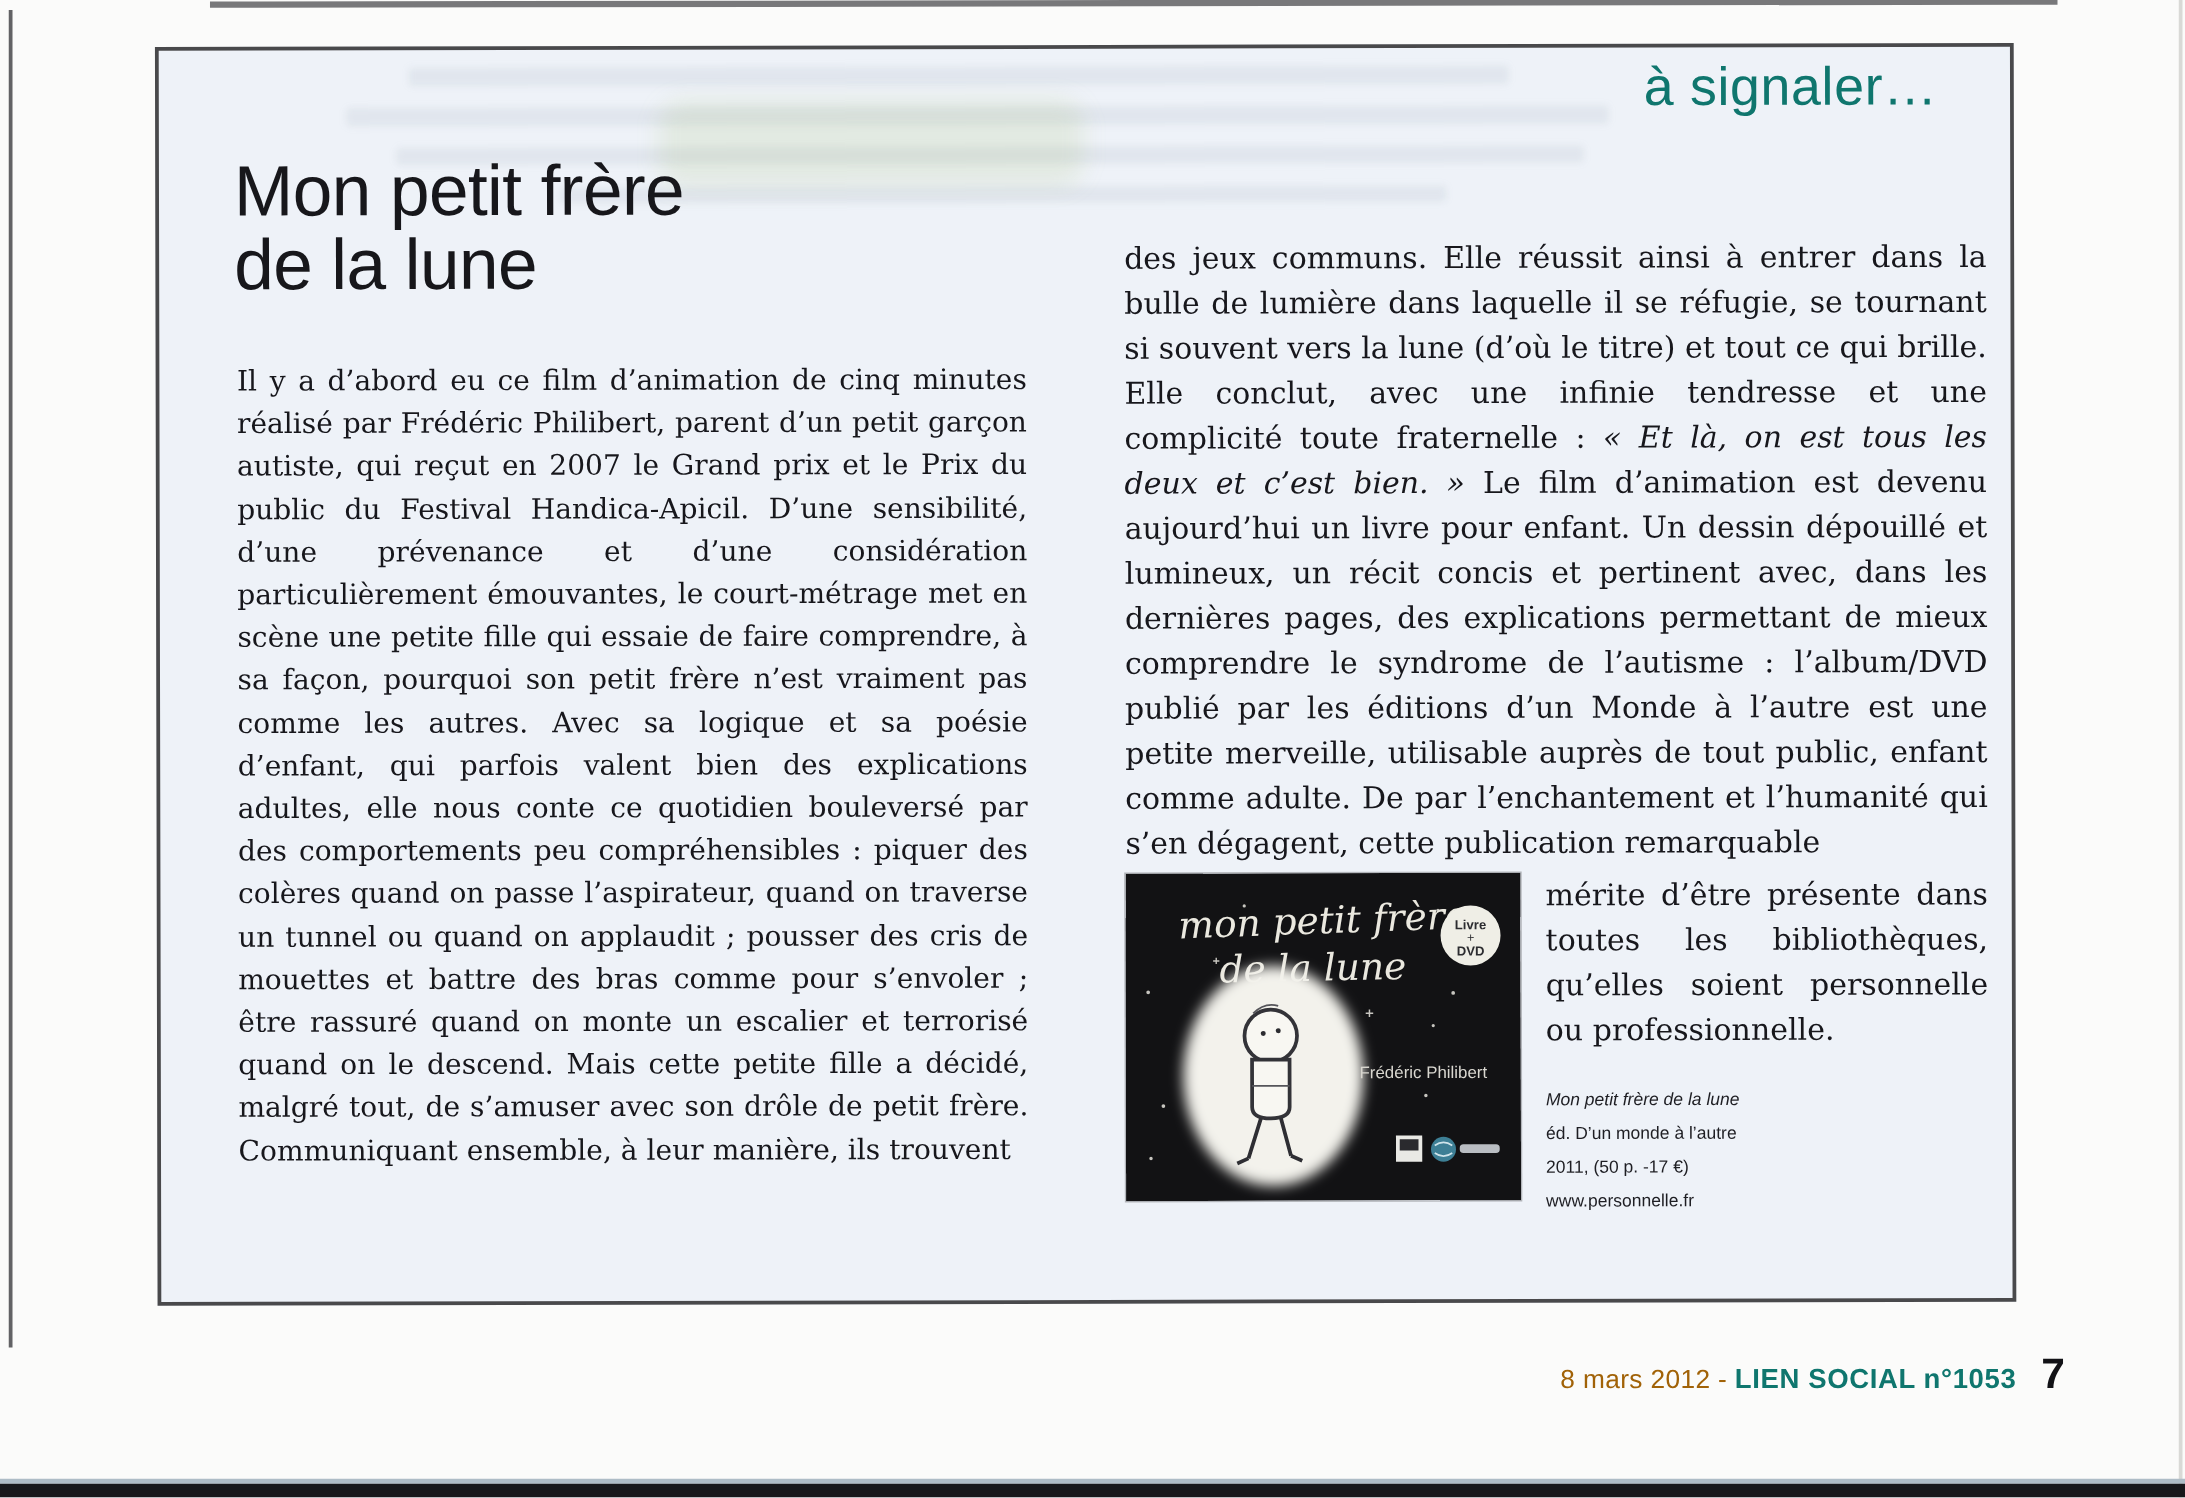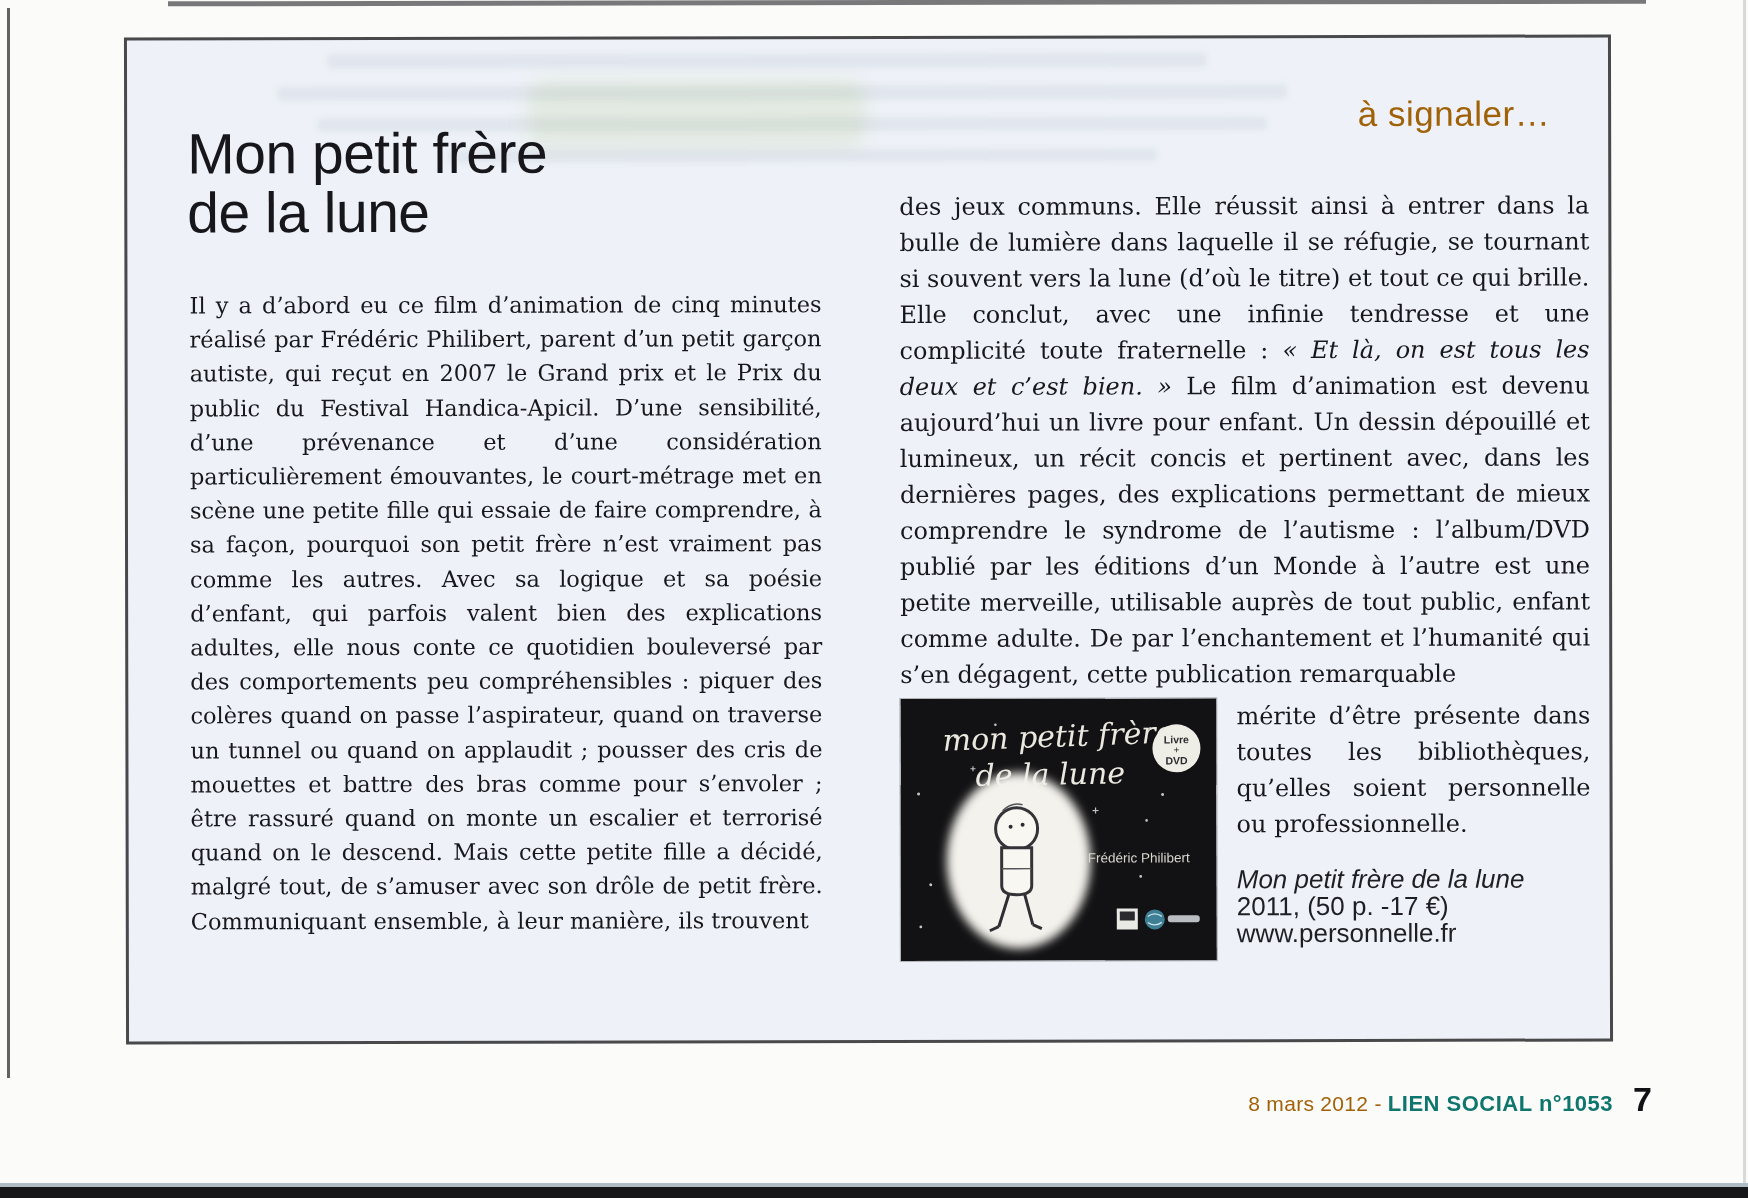--- a/index.html
+++ b/index.html
@@ -21,21 +21,21 @@
   .article-box{
     position:absolute;left:125px;top:36px;width:1487px;height:1007px;
     background:#eef2f8;border:3px solid #49494b;box-sizing:border-box;
     transform:rotate(-0.12deg);
   }
   .ghost{position:absolute;background:rgba(110,125,150,.10);filter:blur(3px);border-radius:3px;}
   .ghost-green{position:absolute;background:rgba(150,180,80,.13);filter:blur(9px);border-radius:20px;}
 
   .section-label{
     position:absolute;top:8px;right:58px;
-    font-size:35px;color:#a16207;letter-spacing:.5px;font-weight:400;margin-top:48px;
+    font-size:43px;color:#0f766e;letter-spacing:.5px;font-weight:400;
   }
   .headline{
     position:absolute;left:60px;top:84px;
     font-size:57px;line-height:59px;letter-spacing:-.5px;color:#17171b;font-weight:400;
   }
   .col-left{
     position:absolute;left:62px;top:248px;width:632px;
     font-family:"DejaVu Serif", serif;font-size:22.5px;line-height:34.2px;
     text-align:justify;color:#17171c;
   }
@@ -44,21 +44,21 @@
     font-family:"DejaVu Serif", serif;font-size:24px;line-height:36px;
     text-align:justify;color:#17171c;
   }
   .col-left p,.col-right p{margin:0;}
   .quote-italic{font-style:italic;}
   .cover-row{display:flex;gap:20px;margin-top:6px;align-items:flex-start;}
   .cover-svg{flex:0 0 auto;display:block;box-shadow:0 0 0 1px rgba(0,0,0,.25);}
   .beside{flex:1;min-width:0;}
   .biblio{
     margin-top:24px;font-family:"Liberation Sans", sans-serif;
-    font-size:26px;line-height:27px;color:#1e1e23;text-align:left;
+    font-size:14px;line-height:27px;color:#1e1e23;text-align:left;
   }
   .biblio-title{font-style:italic;}
 
   .footer{
     position:absolute;top:1080px;right:96px;
     display:flex;align-items:baseline;white-space:pre;
   }
   .f-date{font-size:21px;color:#a16207;letter-spacing:.3px;}
   .f-mag{font-size:22px;font-weight:bold;color:#0f766e;letter-spacing:.5px;}
   .f-page{font-size:34px;font-weight:bold;color:#121216;margin-left:20px;}
@@ -148,20 +148,21 @@
             <circle cx="254" cy="221" r="10" fill="#3d7f95"></circle>
             <path d="M247 218 q7 -5 14 0 M247 224 q7 5 14 0" stroke="#cfe4ea" stroke-width="1.3" fill="none"></path>
             <rect x="267" y="217" width="32" height="7" rx="3" fill="rgba(215,220,225,.85)"></rect>
           </g>
         </svg>
 
         <div class="beside">
           <p style="text-align:justify;">mérite d’être présente dans toutes les bibliothèques, qu’elles soient personnelle ou professionnelle.</p>
           <div class="biblio">
             <div class="biblio-title">Mon petit frère de la lune</div>
+            <div>éd. D’un monde à l’autre</div>
             <div>2011, (50 p. -17 €)</div>
             <div>www.personnelle.fr</div>
           </div>
         </div>
 
       </div>
     </div>
 
   </div>
 

